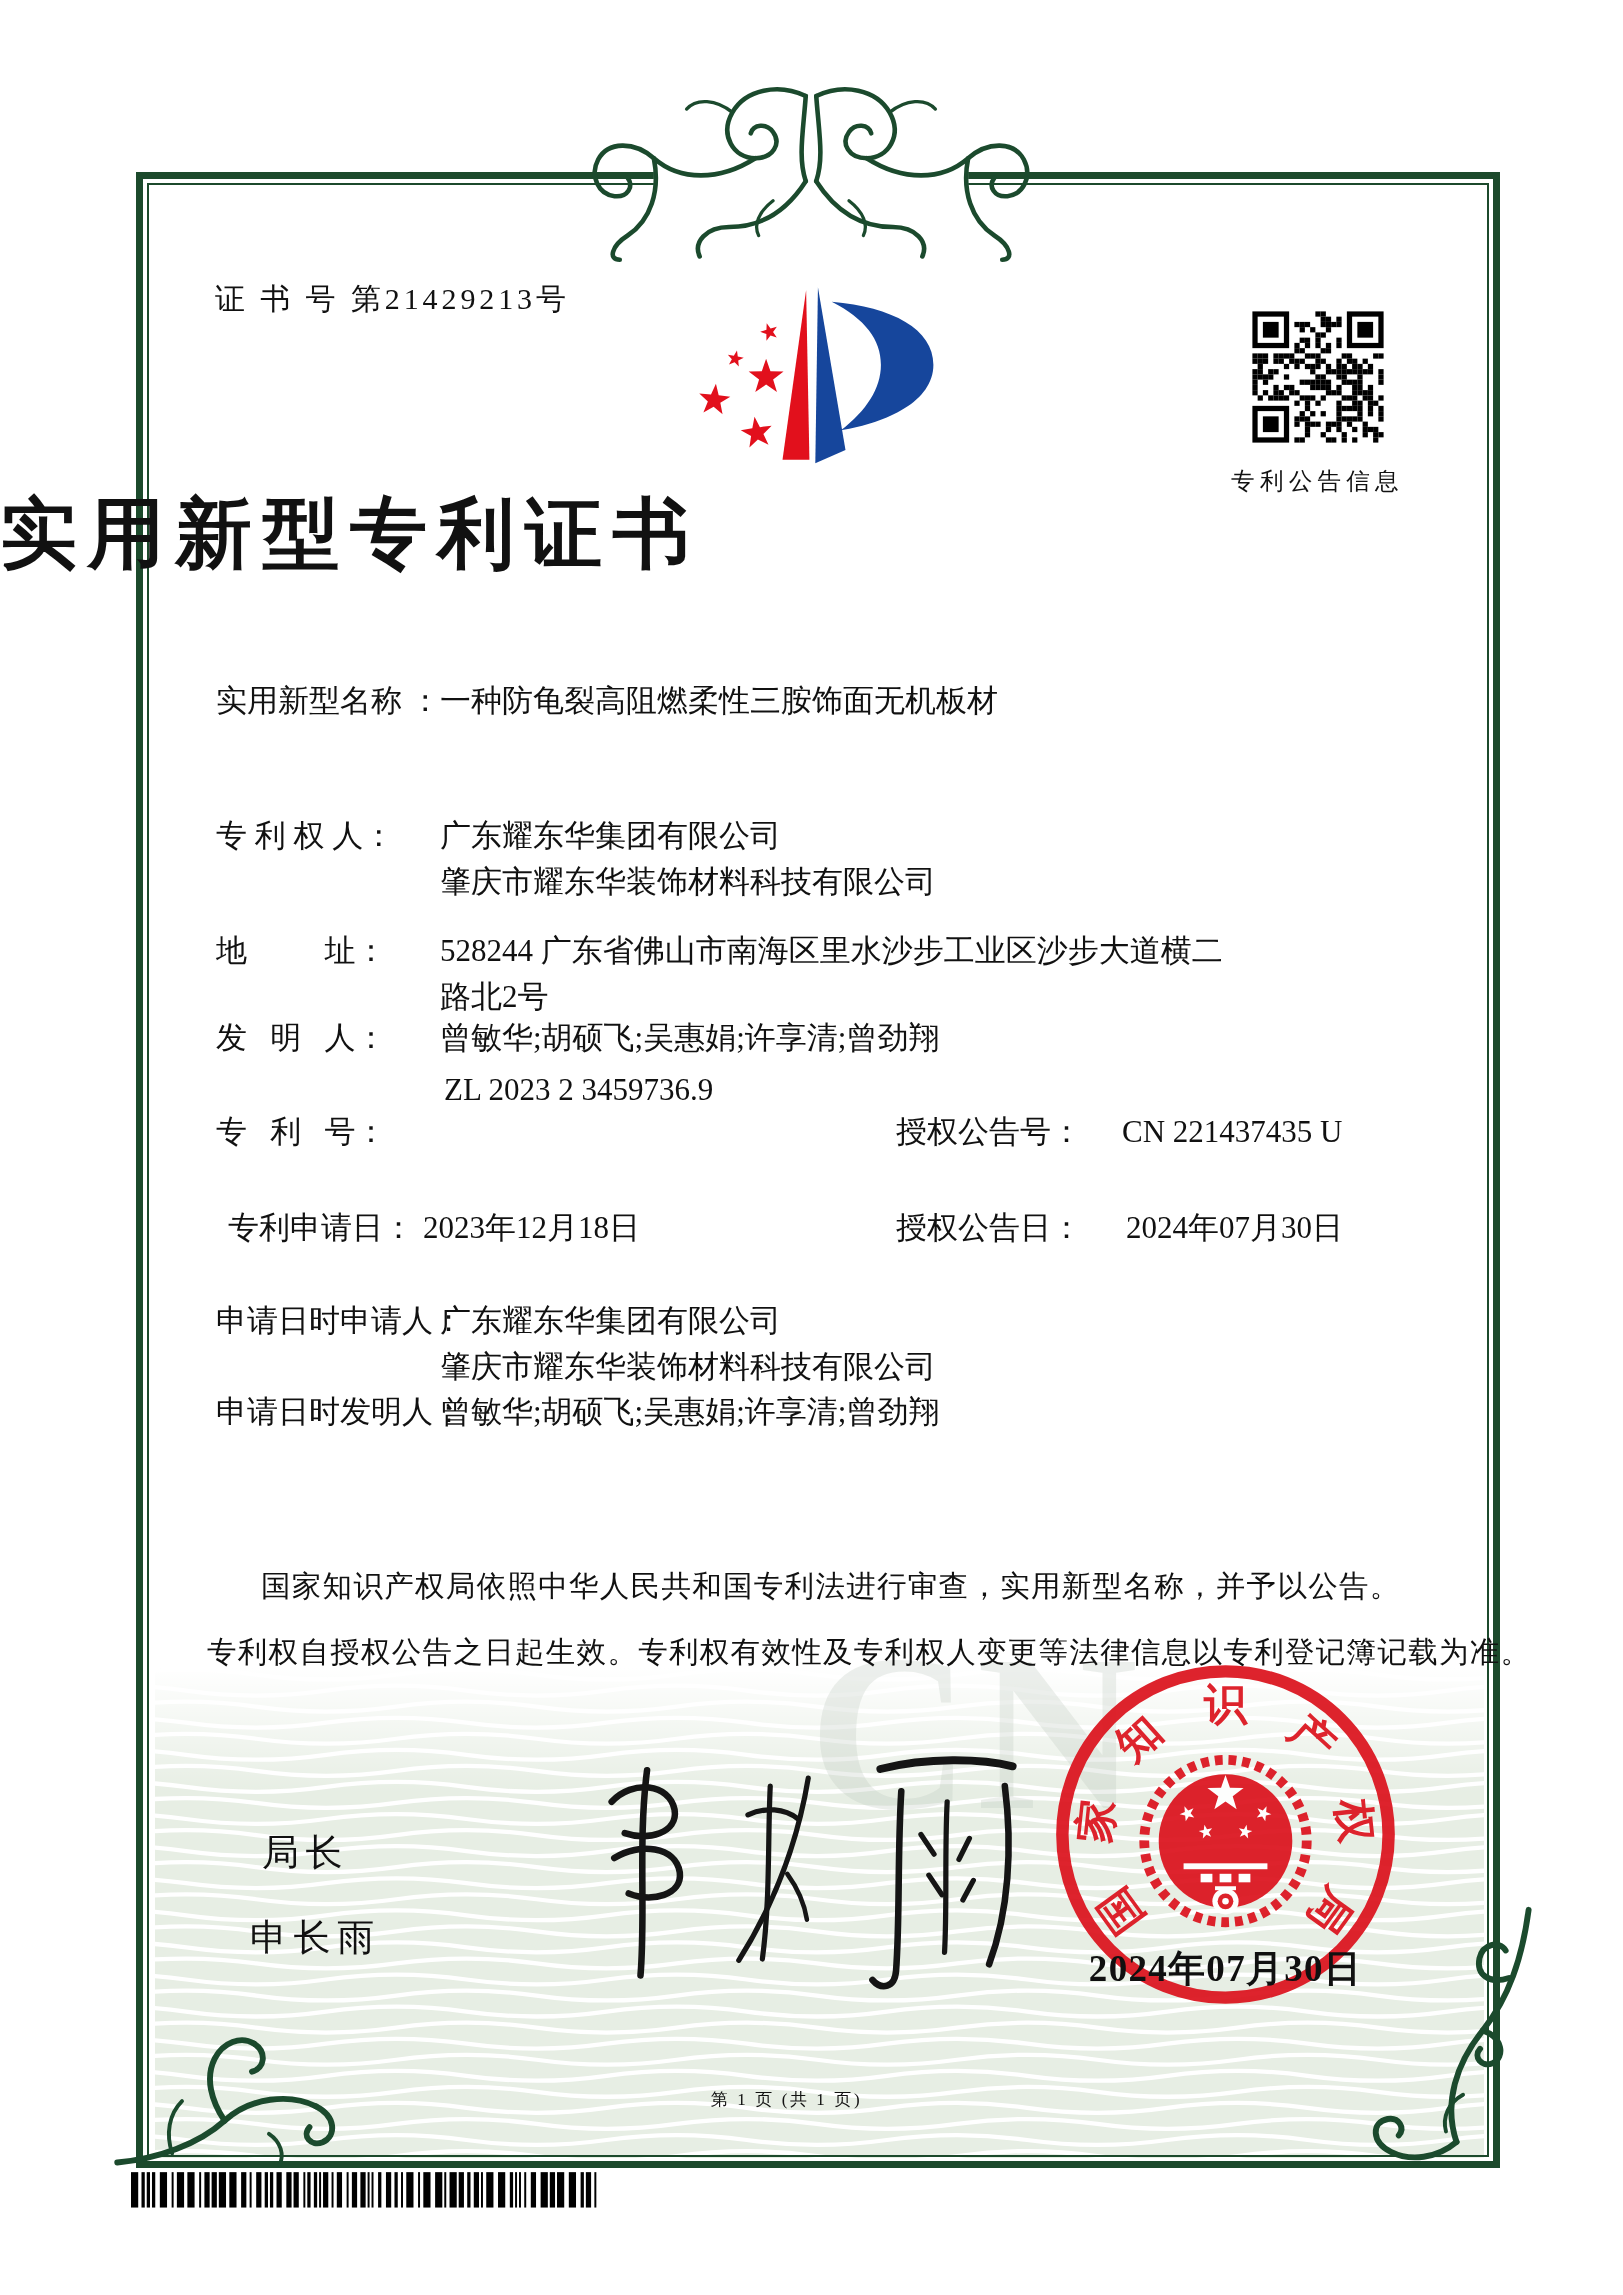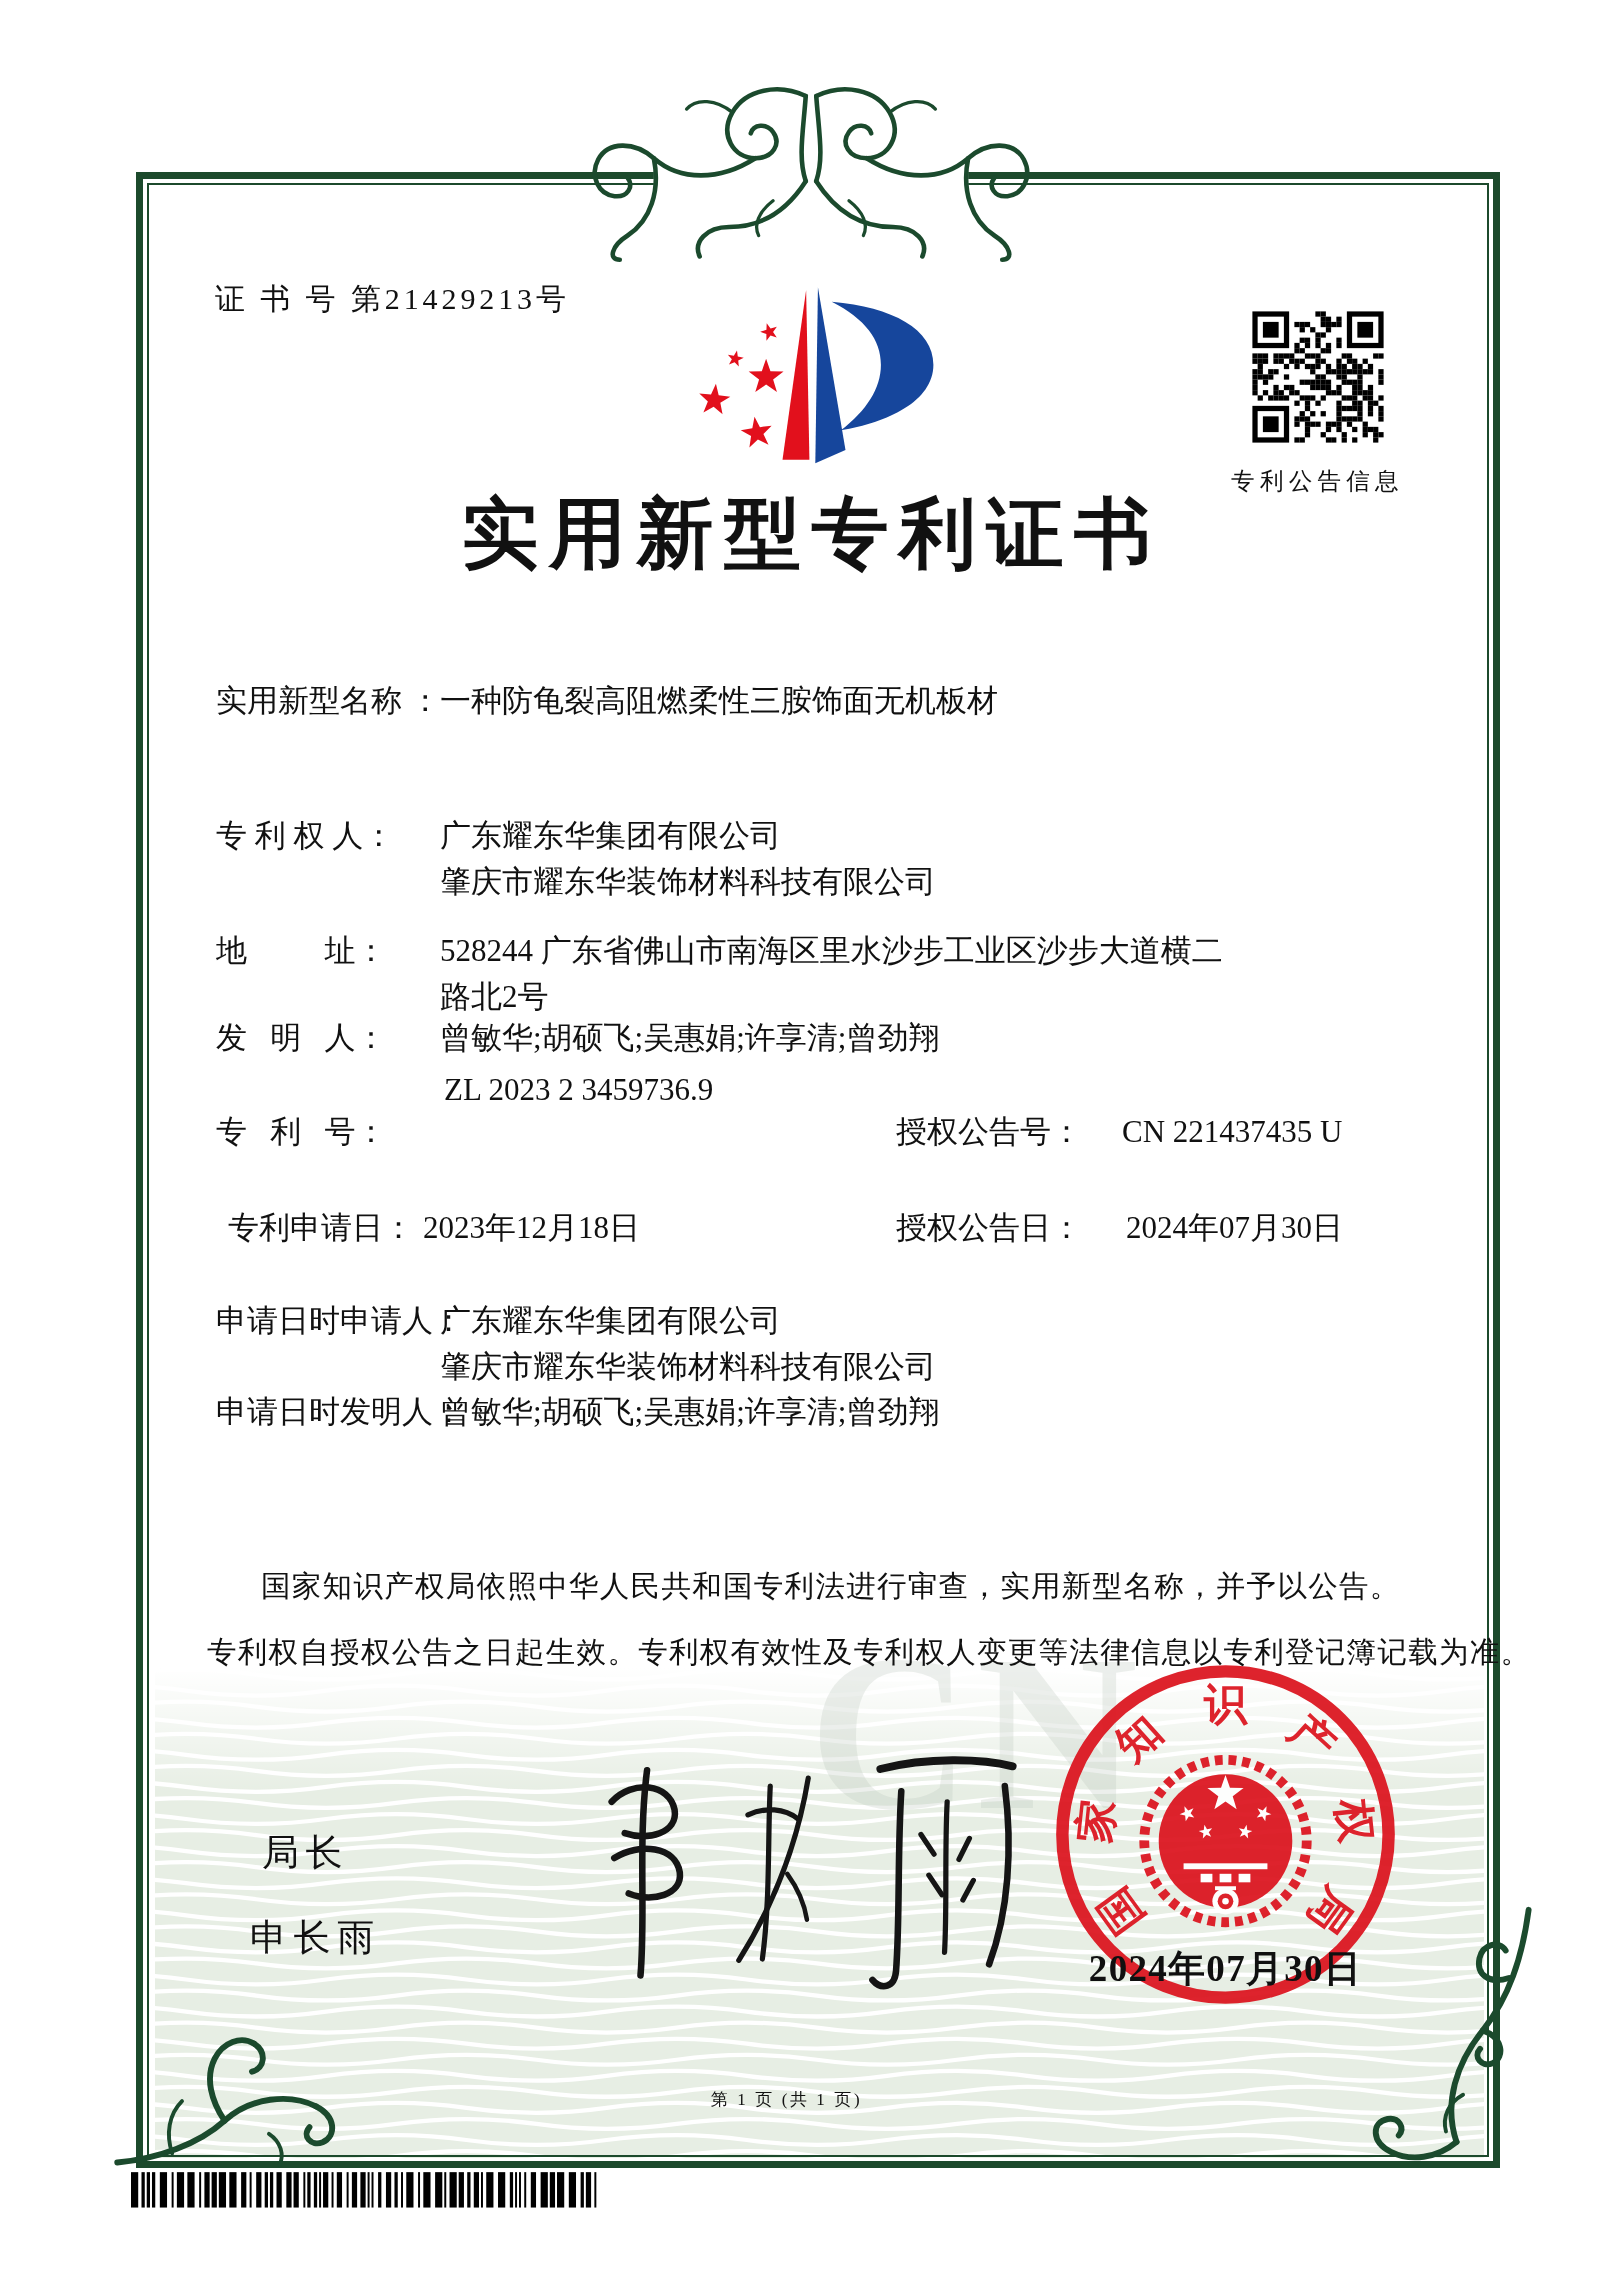--- a/index.html
+++ b/index.html
@@ -33,21 +33,21 @@
   #waveFade{
     position:absolute; left:0; top:0; width:100%; height:125px;
     background:linear-gradient(#ffffff, rgba(255,255,255,0));
   }
   #watermark{
     left:809px; top:1605px; font-size:223px; font-weight:bold;
     color:#b9c4ba; opacity:.26; z-index:2; letter-spacing:6.6px;
   }
   .certno{left:215px; top:282px; font-size:30px; letter-spacing:3.9px; z-index:5;}
   .title{
-    left:0; top:490px; width:1623px; text-align:center; font-size:77px;
+    left:0; top:490px; width:1623px; font-size:77px;
     font-weight:bold; letter-spacing:10.5px; z-index:5;
   }
   .qrcaption{left:1203px; top:468px; width:229px; text-align:center; font-size:23.6px; letter-spacing:5.2px; z-index:5;}
   .f{font-size:31px; z-index:5;}
   .para{font-size:29.5px; letter-spacing:1.3px; z-index:5;}
   .signerlbl{font-size:37px; letter-spacing:6.6px; z-index:6;}
   .sealdate{
     left:1046px; top:1948px; width:359px; text-align:center; font-size:37px;
     letter-spacing:1.3px; z-index:8; color:#101010; font-weight:bold;
   }

